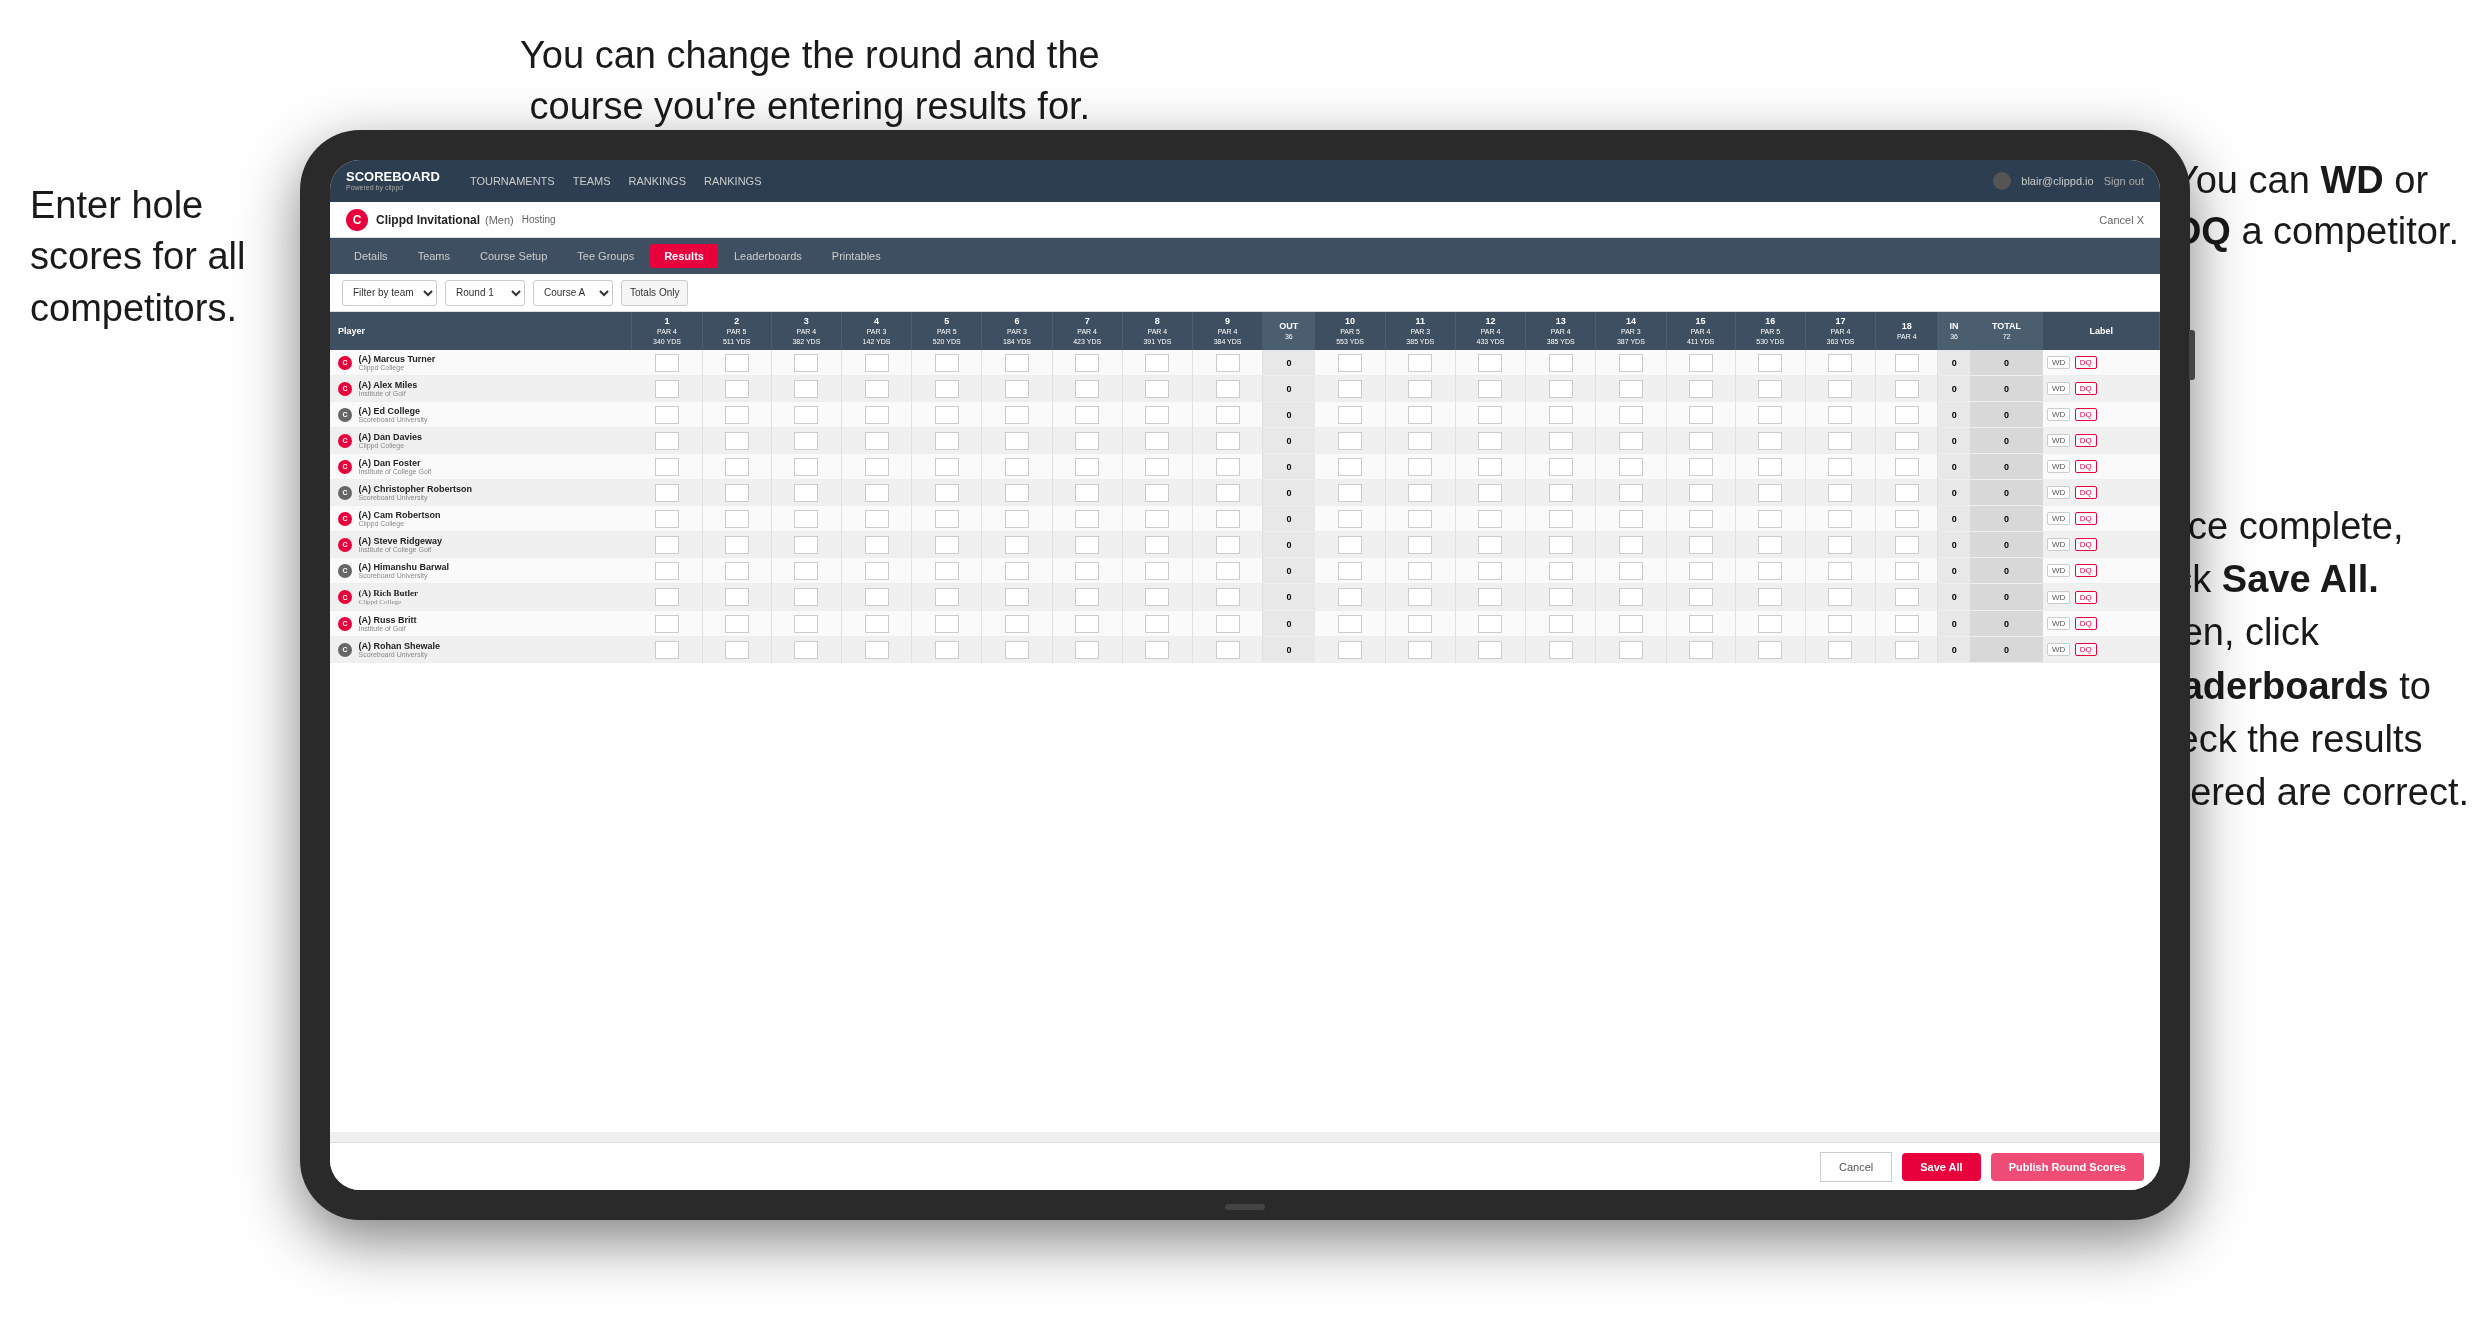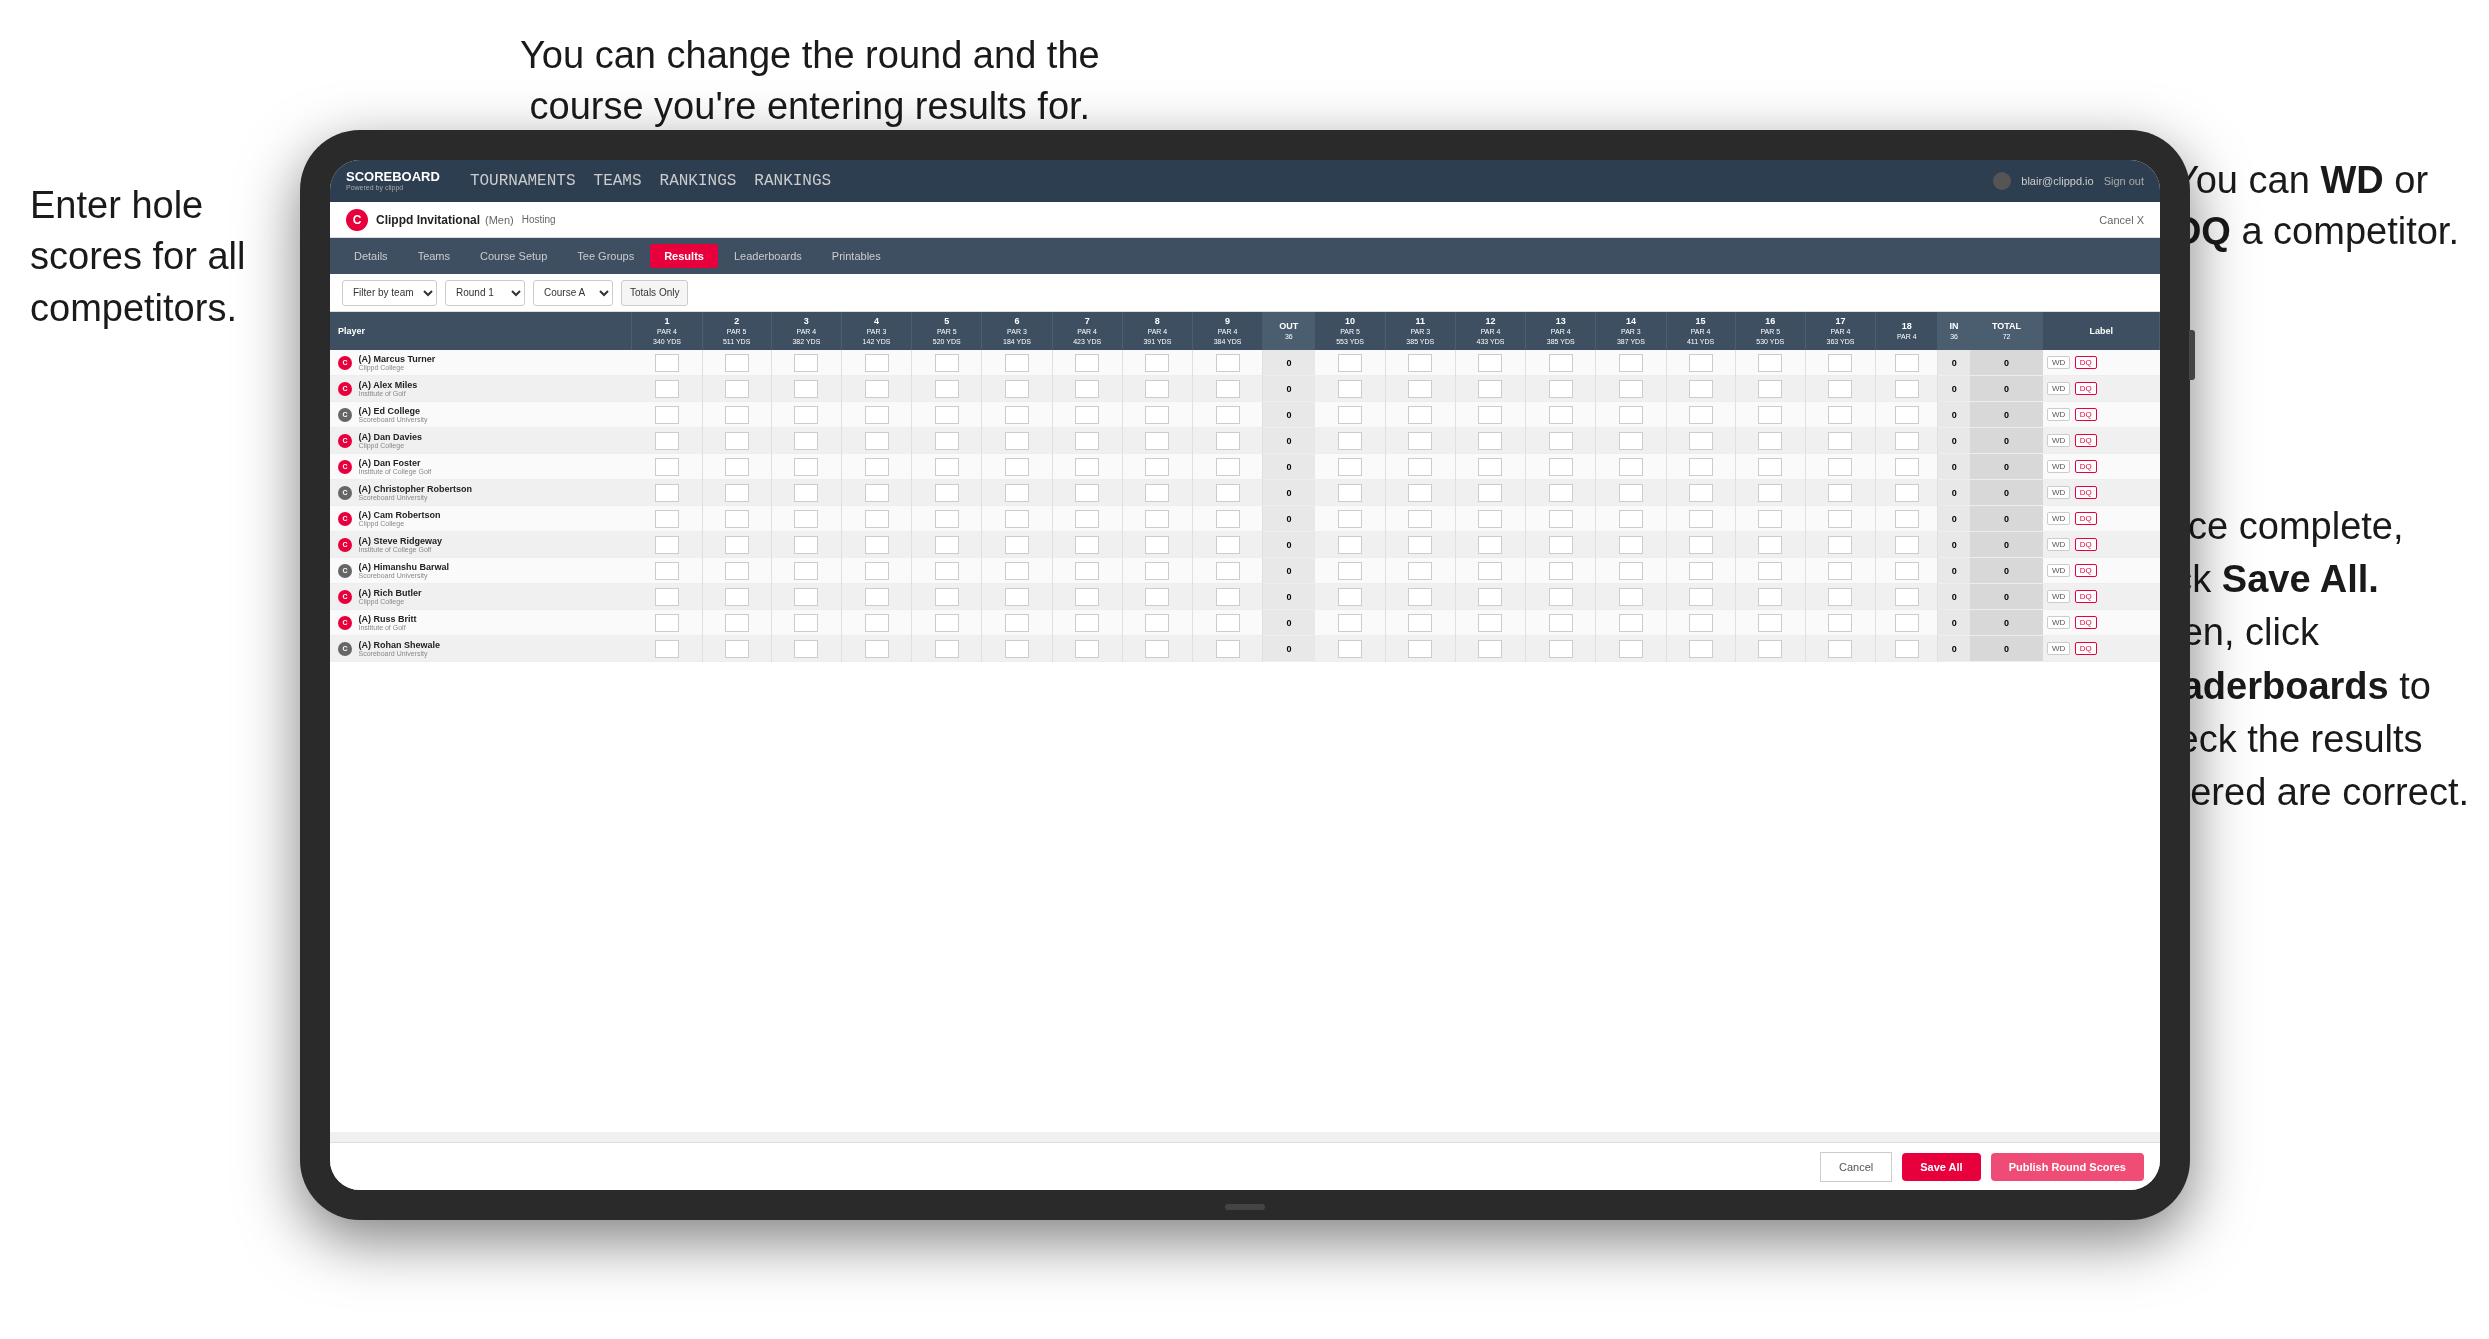--- a/index.html
+++ b/index.html
@@ -104,24 +104,23 @@
     }
 
     .top-nav-links {
       display: flex;
       gap: 18px;
       margin-left: 10px;
     }
 
     .top-nav-link {
       color: #ccc;
-      font-size: 16px;
+      font-size: 11px;
       text-decoration: none;
       cursor: pointer;
-      font-family: Liberation Mono, monospace;
     }
 
     .top-nav-right {
       margin-left: auto;
       display: flex;
       align-items: center;
       gap: 10px;
       color: #ccc;
       font-size: 11px;
     }
@@ -878,21 +877,21 @@
               <td class="score-cell"><input class="score-input" type="text" value="" style=""></td>
               <td class="out-cell">0</td>
               <td class="total-cell">0</td>
               <td class="label-cell">
     <button class="wd-btn">WD</button>
     <button class="dq-btn">DQ</button></td>
             </tr>
             <tr>
               <td class="player-cell">
     <span class="player-icon icon-red">C</span>
-    <div style="display:inline-block;vertical-align:middle;">
+    <div style="display:inline-block;vertical-align:middle;font-family:Liberation Serif, serif;">
       <div class="player-name">(A) Rich Butler</div>
       <div class="player-affil">Clippd College</div>
     </div></td>
               <td class="score-cell"><input class="score-input" type="text" value="" style=""></td>
               <td class="score-cell"><input class="score-input" type="text" value="" style=""></td>
               <td class="score-cell"><input class="score-input" type="text" value="" style=""></td>
               <td class="score-cell"><input class="score-input" type="text" value="" style=""></td>
               <td class="score-cell"><input class="score-input" type="text" value="" style=""></td>
               <td class="score-cell"><input class="score-input" type="text" value="" style=""></td>
               <td class="score-cell"><input class="score-input" type="text" value="" style=""></td>

